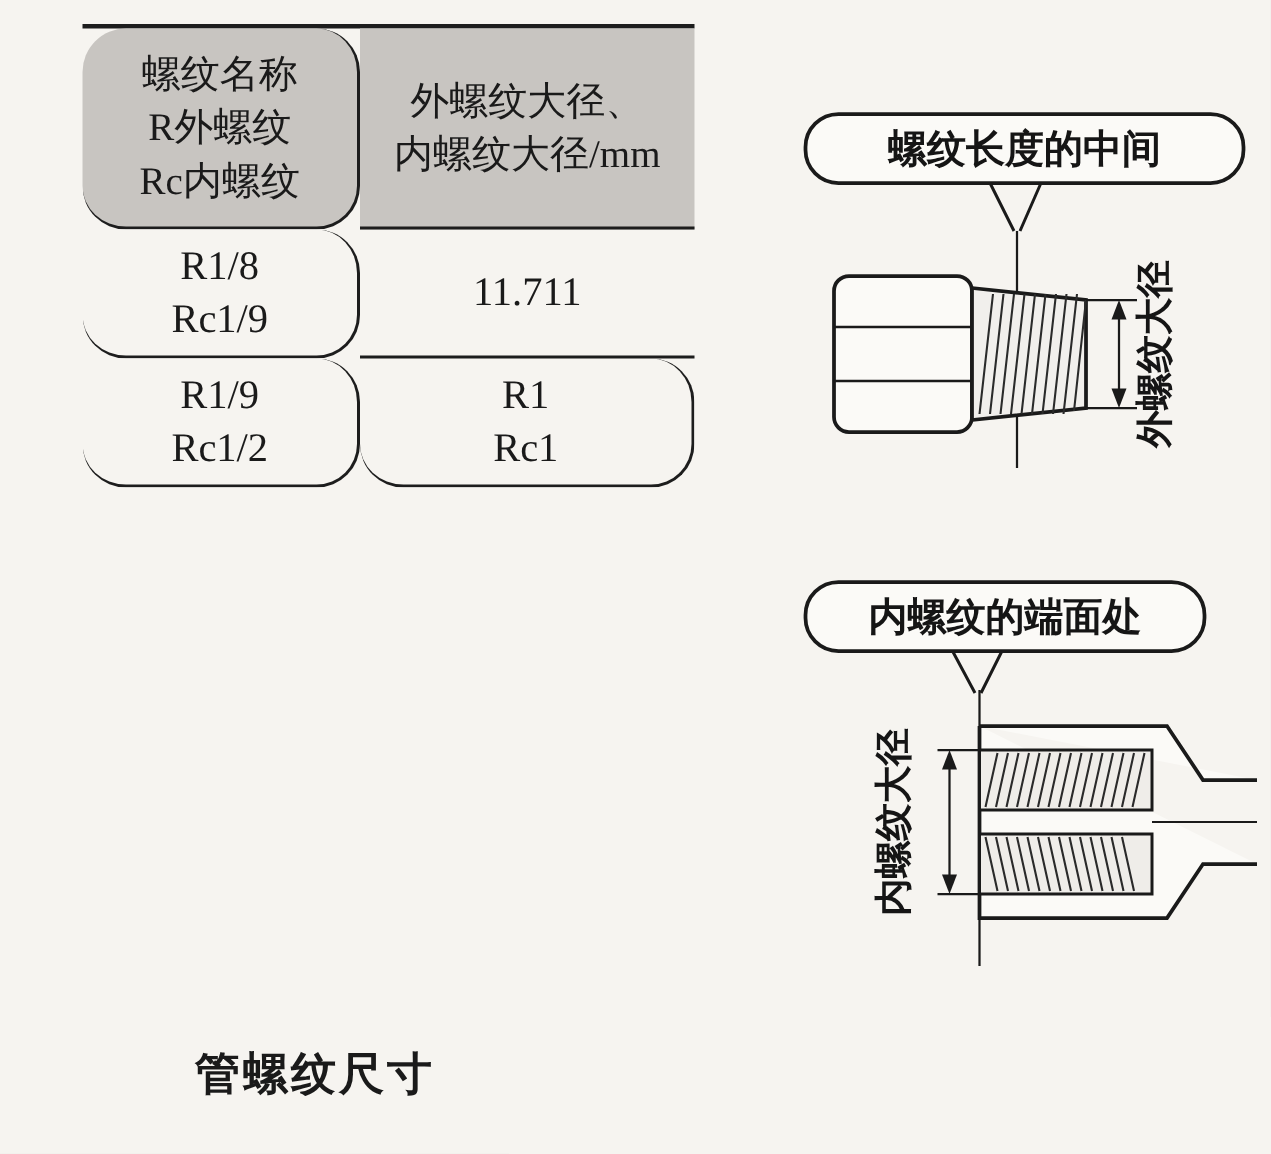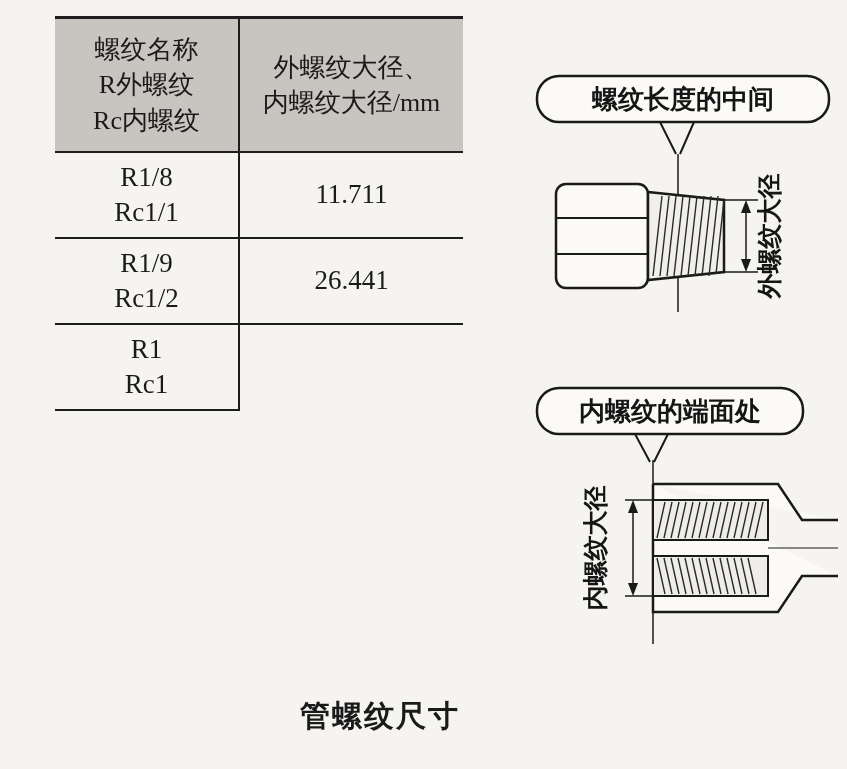--- a/index.html
+++ b/index.html
@@ -14,30 +14,30 @@
     position:absolute; left:55px; top:16px; width:408px;
     display:grid; grid-template-columns:185px 223px;
     border-top:3px solid #1d1d1d;
   }
   .cell {
     display:flex; align-items:center; justify-content:center;
     text-align:center; white-space:pre-line;
     border-bottom:2px solid #1d1d1d;
     font-size:27px; line-height:1.3;
   }
-  .cell.c1 { border-right:2px solid #1d1d1d; }
+  .cell.c1 { border-right:2px solid #1d1d1d;border-radius:29px; }
   .cell.head {
     background:#c8c5c1; font-size:26px; height:134px; line-height:1.35;
   }
   .cell.row { height:86px; }
 
   
   .caption {
     position:absolute; left:130px; top:696px; width:500px;
-    text-align:center; font-size:30px; font-weight:bold;
+    font-size:30px; font-weight:bold;
     letter-spacing:2px;
   }
 
   
   svg.diagram { position:absolute; }
   svg.diagram text {
     font-family:"Liberation Serif", serif;
     font-weight:bold; fill:#151515;
   }
   .d-ext { left:520px; top:60px; }
@@ -49,29 +49,28 @@
 <div class="page">
 
   <div class="thread-table">
     <div class="cell c1 head">螺纹名称
 R外螺纹
 Rc内螺纹</div>
     <div class="cell head">外螺纹大径、
 内螺纹大径/mm</div>
 
     <div class="cell c1 row">R1/8
-Rc1/1</div>
+Rc1/9</div>
 
     <div class="cell row">11.711</div>
 
 
     <div class="cell c1 row">R1/9
 Rc1/2</div>
 
-    <div class="cell row">26.441</div>
 
     <div class="cell c1 row">R1
 Rc1</div>
   </div>
 
   <div class="caption">管螺纹尺寸</div>
 
   <svg class="diagram d-ext" width="320" height="300" viewBox="0 0 320 300">
 
     <rect x="17" y="16" width="292" height="46" rx="22" fill="#fbfaf7" stroke="#1a1a1a" stroke-width="2.5"></rect>

